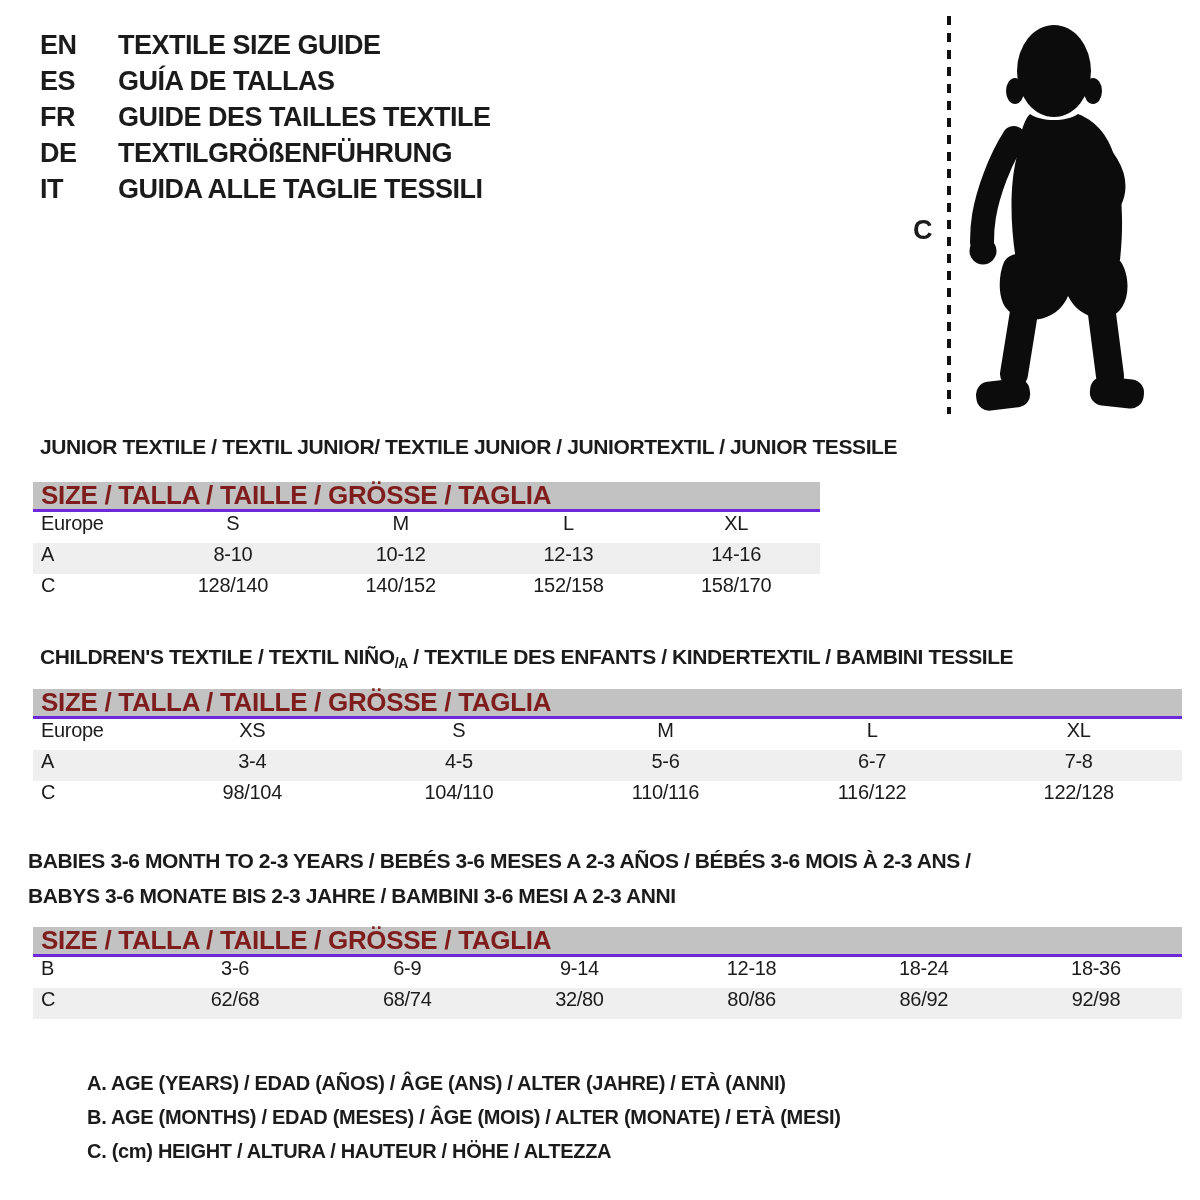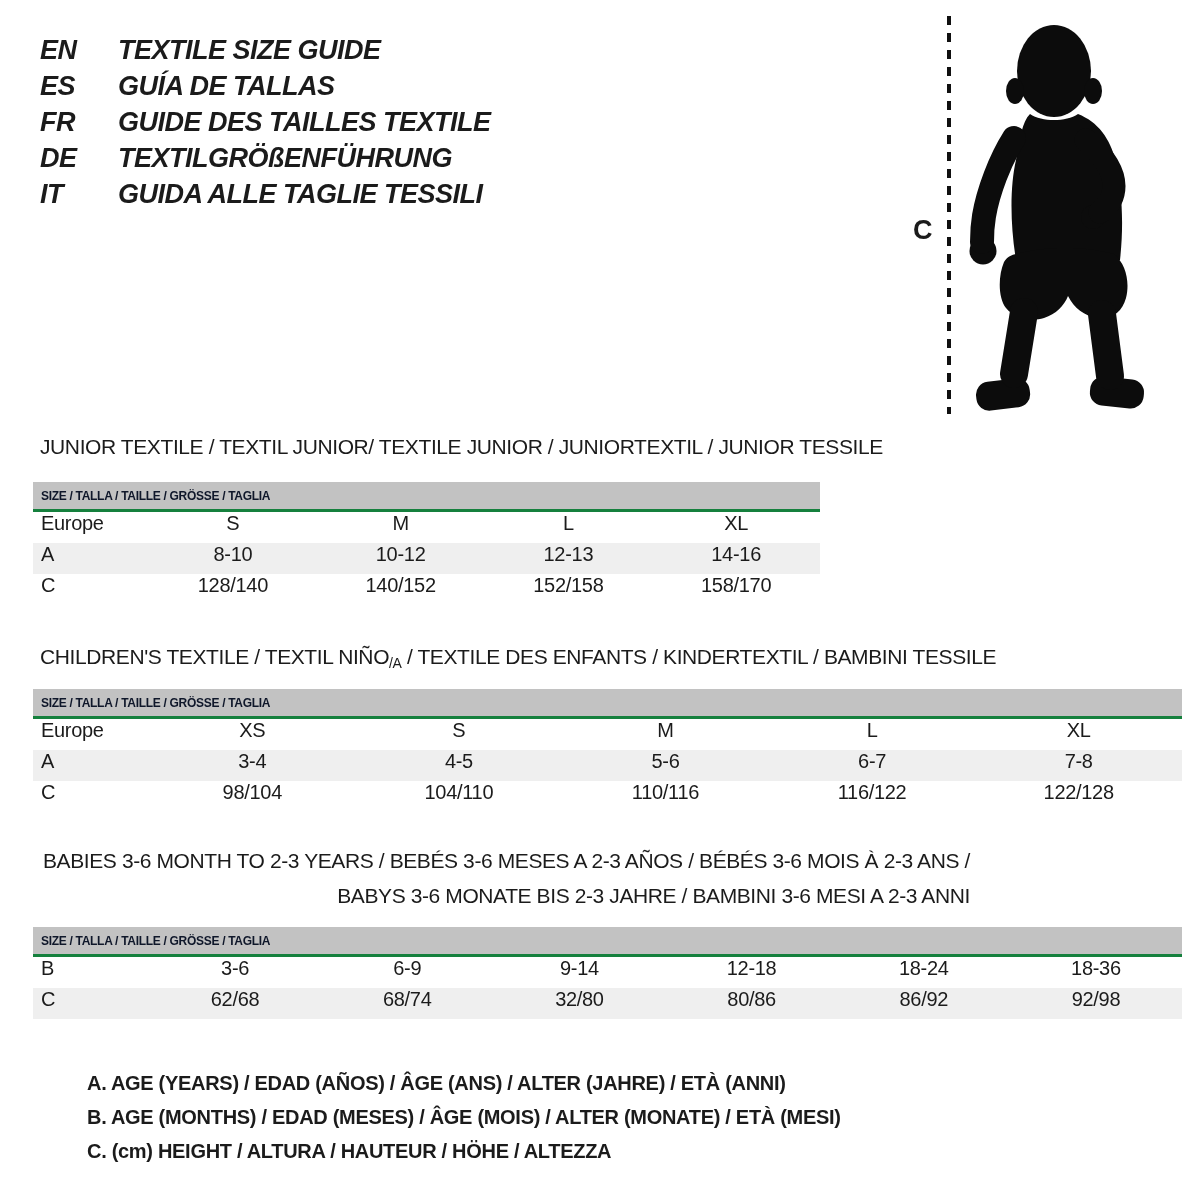--- a/index.html
+++ b/index.html
@@ -4,44 +4,44 @@
 <style>
   html,body{margin:0;padding:0;}
   body{
     width:1200px;height:1200px;position:relative;background:#ffffff;
     font-family:"Liberation Sans", sans-serif;color:#1b1b1b;overflow:hidden;
   }
   .abs{position:absolute;}
 
   
   .lang-list{left:40px;top:30px;}
-  .lang-row{display:flex;height:36px;align-items:flex-end;font-style:italic;}
+  .lang-row{display:flex;height:36px;align-items:flex-start;}
   .lang-code{width:78px;font-size:27px;font-weight:bold;letter-spacing:-0.5px;}
   .lang-title{font-size:27px;font-weight:bold;letter-spacing:-0.5px;}
 
   
   .measure-line{
     left:947px;top:16px;width:4px;height:398px;
     background:repeating-linear-gradient(to bottom,#101010 0 9px,transparent 9px 17px);
   }
   .measure-label{left:913px;top:215px;font-size:27px;font-weight:bold;}
   .figure-svg{left:962px;top:14px;}
 
   
   .section-heading{
-    font-size:21px;font-weight:normal;letter-spacing:-0.4px;white-space:nowrap;text-align:right;
+    font-size:21px;font-weight:bold;letter-spacing:-0.4px;white-space:nowrap;
   }
   .heading-sub{font-size:14px;vertical-align:-4px;}
 
   
   .size-table{left:33px;}
   .size-bar{
-    height:27px;background:#c2c2c2;border-bottom:3px solid #15803d;
+    height:27px;background:#c2c2c2;border-bottom:3px solid #6d28d9;
     display:flex;align-items:center;padding-left:8px;
-    font-size:12px;font-weight:bold;letter-spacing:-0.3px;color:#0f172a;
+    font-size:26px;font-weight:bold;letter-spacing:-0.3px;color:#7f1d1d;
   }
   .trow{display:flex;align-items:flex-start;height:31px;font-size:20px;letter-spacing:-0.3px;}
   .trow.shaded{background:#efefef;}
   .tlabel{width:108px;padding-left:8px;flex:0 0 auto;}
   .tcell{flex:1 1 0;text-align:center;}
 
   
   .footnotes{left:40px;top:1072px;}
   .footnote{font-size:20px;font-weight:bold;letter-spacing:-0.3px;height:34px;white-space:nowrap;margin-left:47px;}
 </style>
@@ -154,21 +154,21 @@
     <div class="trow">
       <span class="tlabel">C</span>
       <span class="tcell">98/104</span>
       <span class="tcell">104/110</span>
       <span class="tcell">110/116</span>
       <span class="tcell">116/122</span>
       <span class="tcell">122/128</span>
     </div>
   </div>
 
-<div class="abs" style="left:43px;top:849px;">
+<div class="abs" style="left:28px;top:849px;">
   <div class="section-heading" style="height:35px;">BABIES 3-6 MONTH TO 2-3 YEARS / BEBÉS 3-6 MESES A 2-3 AÑOS / BÉBÉS 3-6 MOIS À 2-3 ANS /</div>
   <div class="section-heading">BABYS 3-6 MONATE BIS 2-3 JAHRE / BAMBINI 3-6 MESI A 2-3 ANNI</div>
 </div>
 <div class="abs size-table" style="top:927px;width:1149px;">
     <div class="size-bar">SIZE / TALLA / TAILLE / GRÖSSE / TAGLIA</div>
     <div class="trow">
       <span class="tlabel">B</span>
       <span class="tcell">3-6</span>
       <span class="tcell">6-9</span>
       <span class="tcell">9-14</span>

